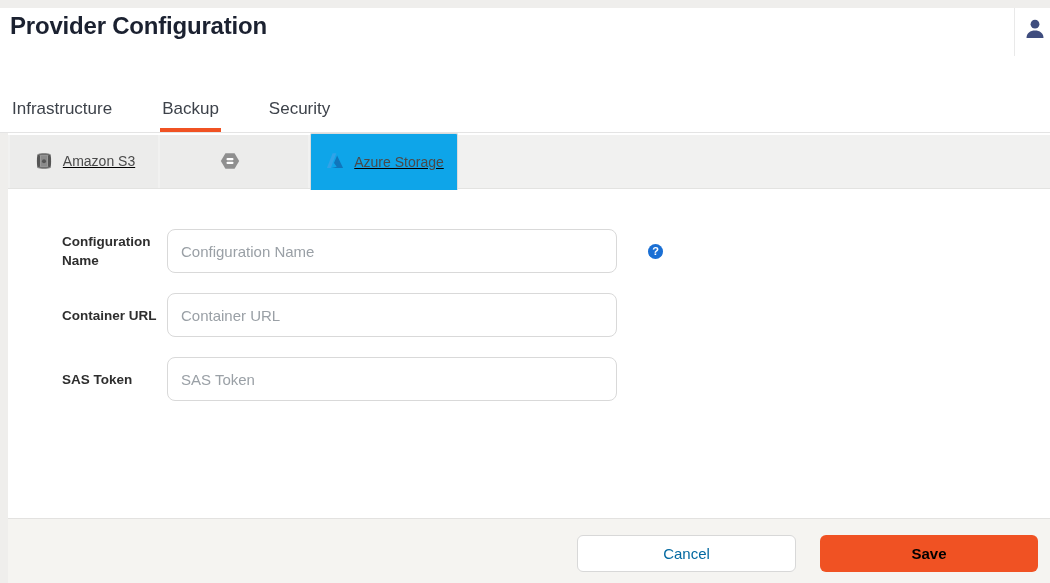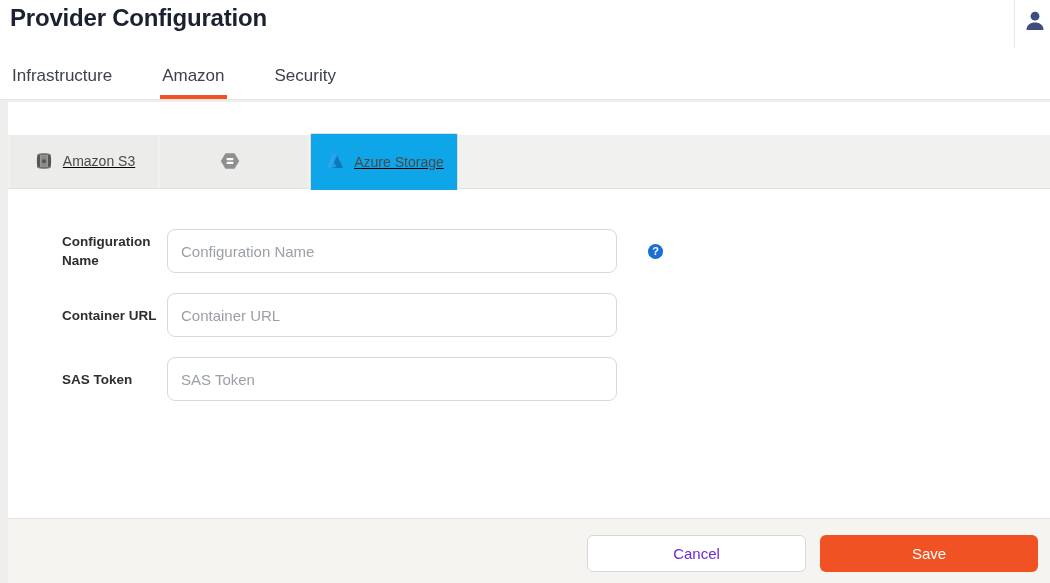--- a/index.html
+++ b/index.html
@@ -1,20 +1,20 @@
 <!DOCTYPE html>
 <html><head>
 <meta charset="utf-8">
 <style>
   * { margin:0; padding:0; box-sizing:border-box; }
   body { font-family:"Liberation Sans", sans-serif; background:#efeeec; }
   .canvas { position:relative; width:1050px; height:583px; background:#efeeec; overflow:hidden; }
 
   
-  .header { position:absolute; top:0; left:0; right:0; height:100px;
+  .header { position:absolute; top:8px; left:0; right:0; height:125px;
             background:#fff; border-bottom:1px solid #e4e4e4; z-index:5; }
   .page-title { position:absolute; top:4px; left:10px; font-size:24px; font-weight:800;
                 letter-spacing:-0.2px; color:#1b2130; }
   .hdr-divider { position:absolute; top:0; left:1014px; width:1px; height:48px; background:#e9e9e9; }
   .user-icon { position:absolute; top:9px; right:3px; width:24px; height:24px; }
 
   .nav { position:absolute; bottom:0; left:10px; display:flex; }
   .nav-item { font-size:17px; color:#3d424a; margin-right:46px; padding:0 2px 13px 2px; cursor:pointer; }
   .nav-item.active { padding-bottom:9px; border-bottom:4px solid #f05223; }
 
@@ -46,41 +46,41 @@
           font-size:11px; font-weight:700; display:flex; align-items:center;
           justify-content:center; margin-left:31px; cursor:pointer; line-height:1; }
 
   
   .footer { position:absolute; left:0; right:0; bottom:0; height:65px;
             background:#f5f4f1; border-top:1px solid #e3e2e0;
             display:flex; justify-content:flex-end; align-items:flex-start;
             padding:16px 12px 0 0; }
   .btn { height:37px; border-radius:6px; font-size:15px; cursor:pointer;
          font-family:"Liberation Sans", sans-serif; }
-  .btn-cancel { width:219px; background:#fff; border:1px solid #d8d8d8; color:#6d28d9; }
-  .btn-save { width:218px; background:#f05223; border:none; color:#ffffff;
-              font-weight:400; margin-left:14px; }
+  .btn-cancel { width:219px; background:#fff; border:1px solid #d8d8d8; color:#0369a1; }
+  .btn-save { width:218px; background:#f05223; border:none; color:#000000;
+              font-weight:700; margin-left:24px; }
 </style>
 </head>
 <body>
 
 <div class="canvas">
 
   <div class="header">
     <div class="page-title">Provider Configuration</div>
     <div class="hdr-divider"></div>
     <span class="user-icon">
       <svg width="24" height="24" viewBox="0 0 24 24">
         <circle cx="12" cy="7.2" r="4.4" fill="#3f4d7e"></circle>
         <path d="M3.5 21c0-4.8 3.8-7.4 8.5-7.4s8.5 2.6 8.5 7.4z" fill="#3f4d7e"></path>
       </svg>
     </span>
     <div class="nav">
       <div class="nav-item">Infrastructure</div>
-      <div class="nav-item active">Amazon</div>
+      <div class="nav-item active">Backup</div>
       <div class="nav-item">Security</div>
     </div>
   </div>
 
   <div class="card">
 
     <div class="ptab-strip">
 
       <div class="ptab">
         <div class="ptab-c">

